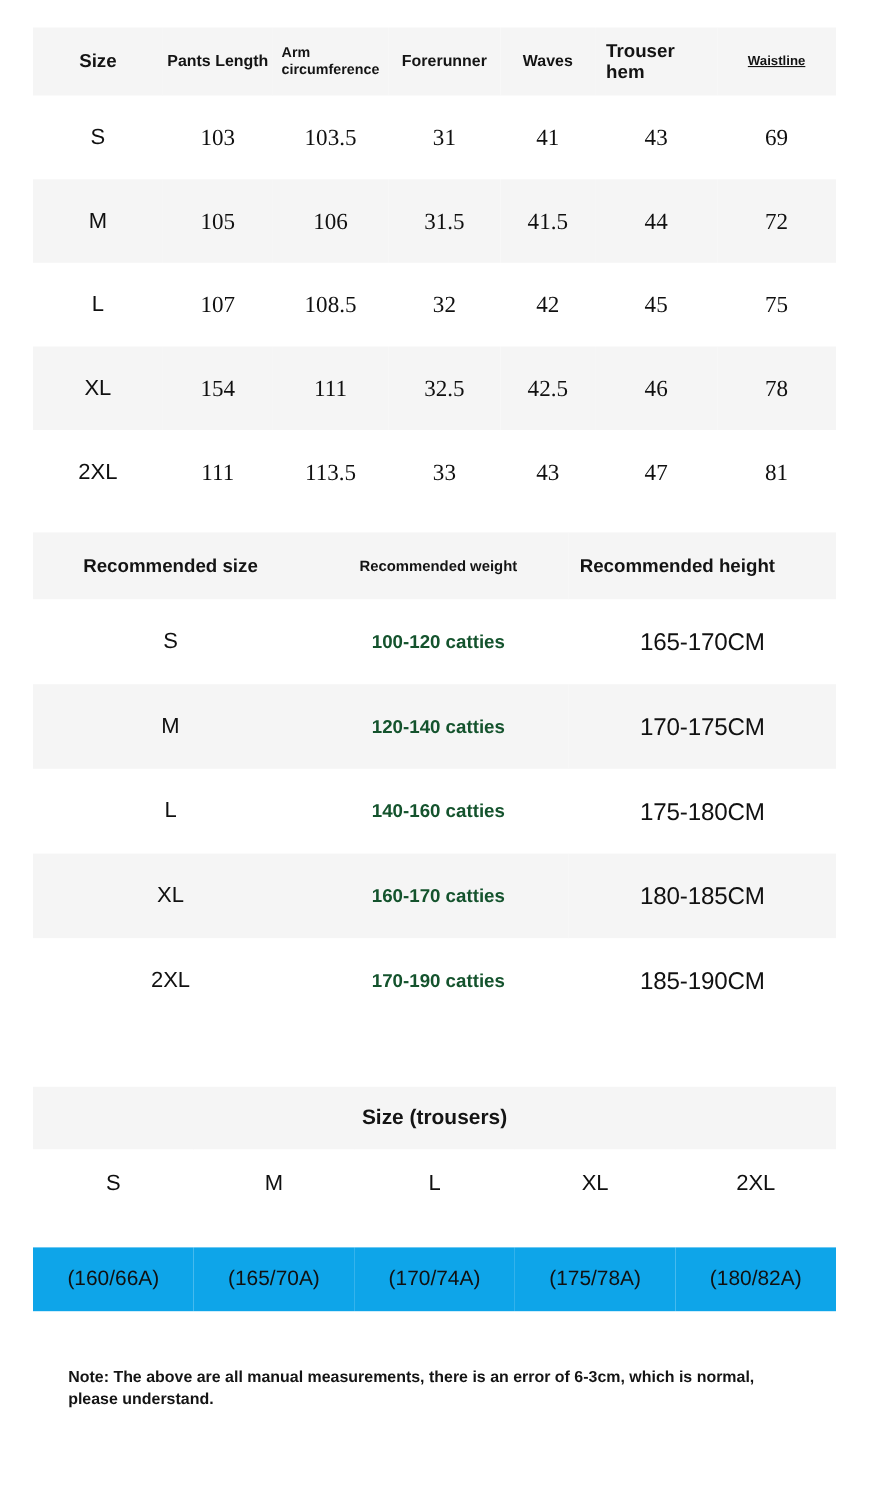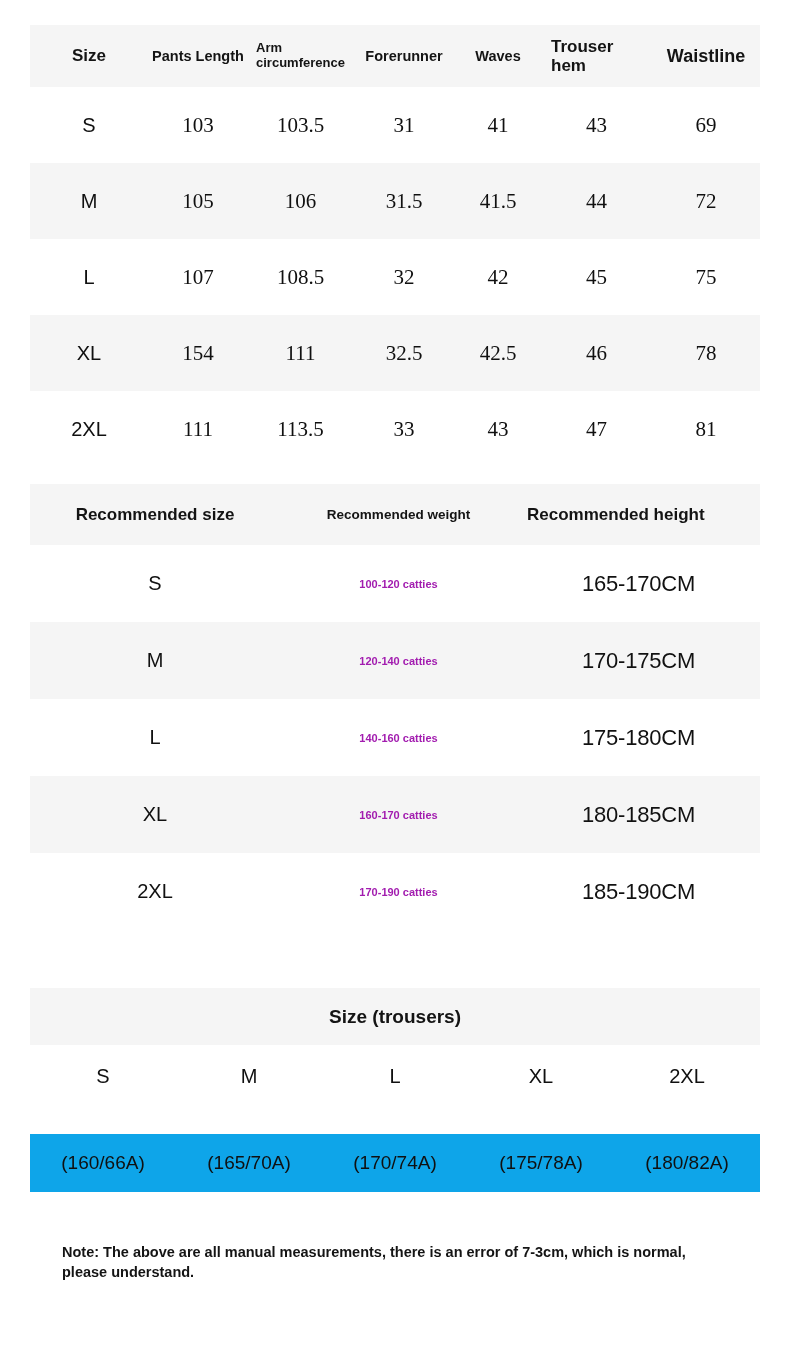--- a/index.html
+++ b/index.html
@@ -50,21 +50,21 @@
     font-weight: bold;
     color: #141414;
     line-height: 1.12;
   }
   #table-measurements .hdr td.h-size       { font-size: 17px; }
   #table-measurements .hdr td.h-pants      { font-size: 14.5px; }
   #table-measurements .hdr td.h-arm        { font-size: 13px; text-align: left; padding-left: 8px; }
   #table-measurements .hdr td.h-fore       { font-size: 14.5px; }
   #table-measurements .hdr td.h-waves      { font-size: 14.5px; }
   #table-measurements .hdr td.h-trouser    { font-size: 17px; text-align: left; padding-left: 10px; }
-  #table-measurements .hdr td.h-waistline  { font-size: 18px; }
+  #table-measurements .hdr td.h-waistline  { font-size: 12px; text-decoration: underline; }
 
   #table-measurements .drow td {
     height: 76px;
     font-size: 21px;
     font-family: "Liberation Serif", "DejaVu Serif", serif;
     color: #101010;
   }
   #table-measurements .drow td.c-size {
     font-family: "Liberation Sans", sans-serif;
     font-size: 20px;
@@ -82,23 +82,23 @@
   #table-recommend .hdr td.h-rsize   { font-size: 17px; }
   #table-recommend .hdr td.h-rweight { font-size: 13.5px; }
   #table-recommend .hdr td.h-rheight { font-size: 17px; text-align: left; padding-left: 10px; }
 
   #table-recommend .drow td { height: 77px; }
   #table-recommend .drow td.c-rsize {
     font-size: 20px;
     font-family: "Liberation Sans", sans-serif;
   }
   #table-recommend .drow td.c-rweight {
-    font-size: 11px;
-    font-weight: bold;
-    color: #a21caf;
+    font-size: 17px;
+    font-weight: bold;
+    color: #14532d;
   }
   #table-recommend .drow td.c-rheight {
     font-size: 22px;
     font-family: "Liberation Sans", sans-serif;
     letter-spacing: -0.2px;
   }
 
   
   #table-trousers { top: 988px; }
   #table-trousers .title-row td {
@@ -284,15 +284,15 @@
       <tr class="codes-row">
         <td>(160/66A)</td>
         <td>(165/70A)</td>
         <td>(170/74A)</td>
         <td>(175/78A)</td>
         <td>(180/82A)</td>
       </tr>
     </tbody>
   </table>
 
-  <div id="footer-note">Note: The above are all manual measurements, there is an error of 7-3cm, which is normal, please understand.</div>
+  <div id="footer-note">Note: The above are all manual measurements, there is an error of 6-3cm, which is normal, please understand.</div>
 
 </div>
 
 </body></html>

